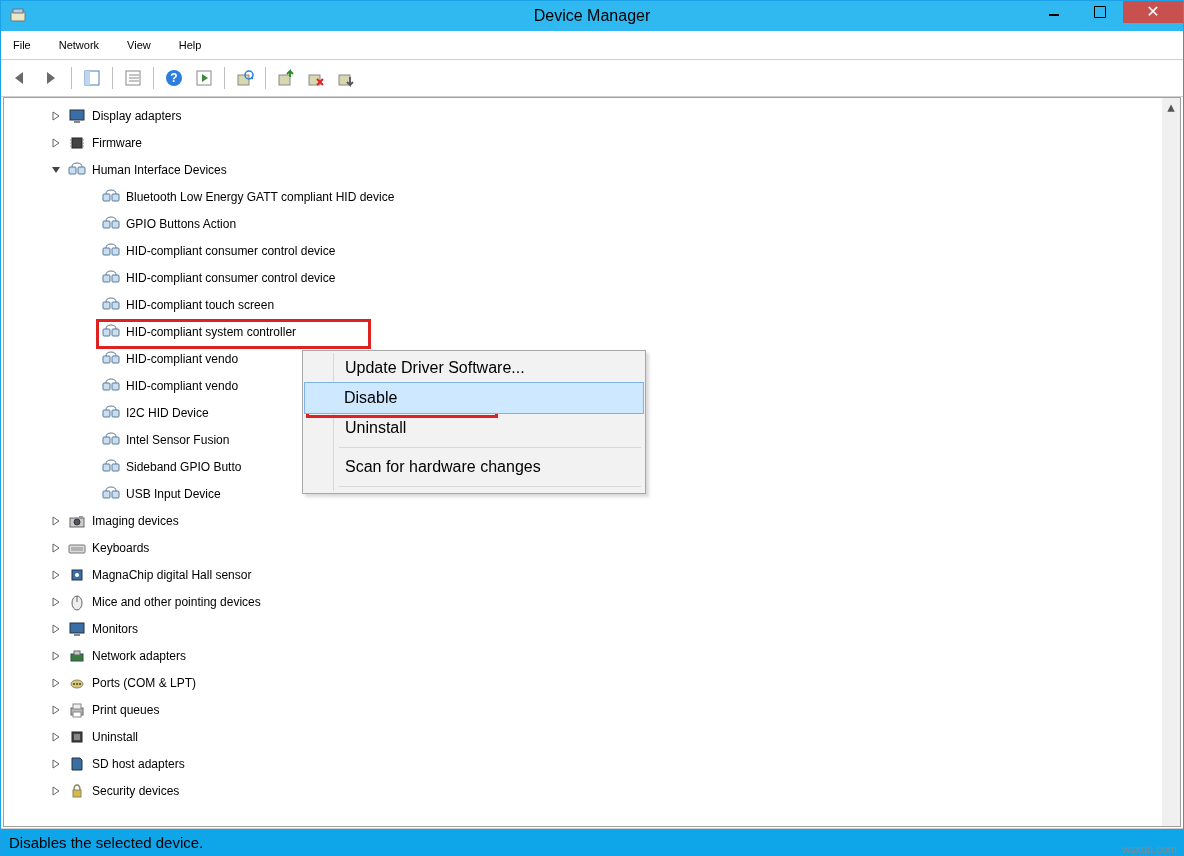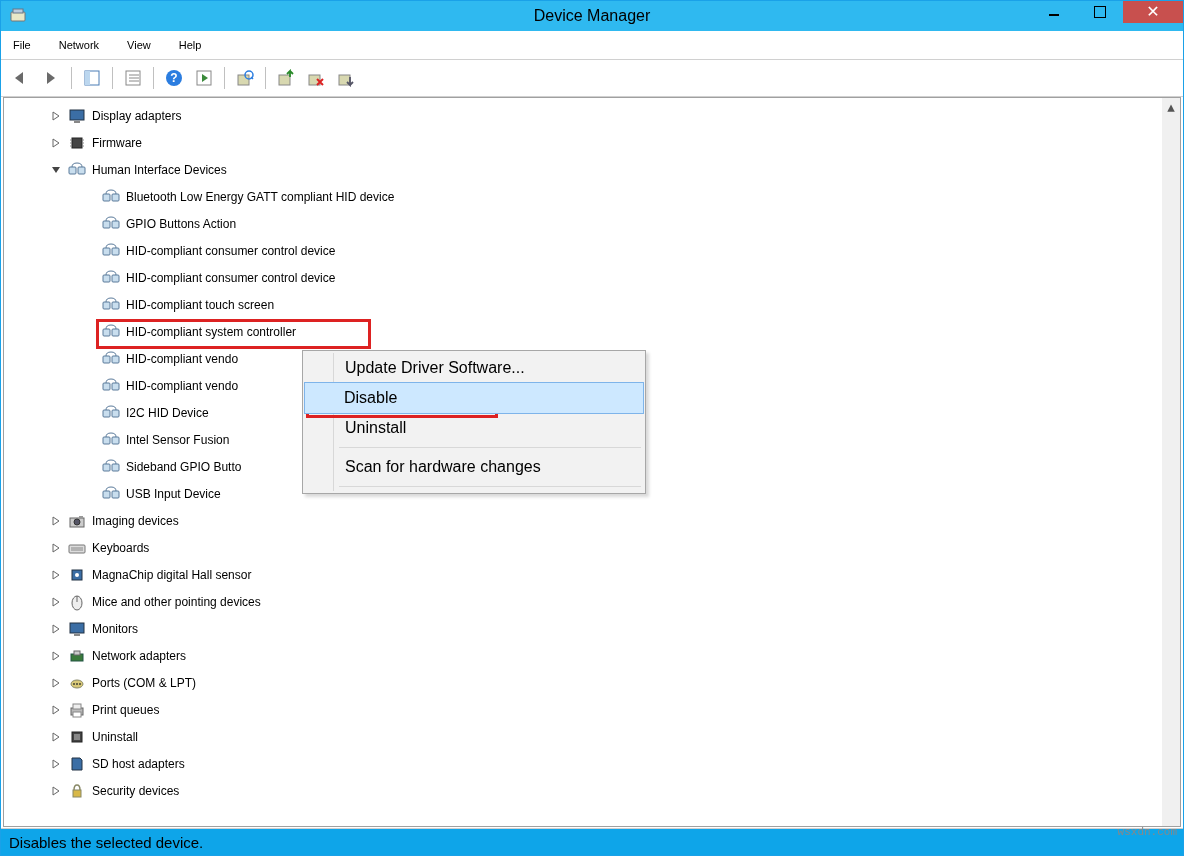--- a/index.html
+++ b/index.html
@@ -38,21 +38,21 @@
   .ctxmenu .gutter{position:absolute;left:0;top:2px;bottom:2px;width:30px;background:#f2f2f2;border-right:1px solid #d8d8d8}
   .ctxitem{position:relative;height:30px;display:flex;align-items:center;padding-left:40px;padding-right:24px;z-index:1}
   .ctxitem.hover{background:#cde8ff;border:1px solid #7eb4ea;margin:-1px;padding-left:39px;padding-right:23px}
   .ctxsep{height:1px;background:#d8d8d8;margin:4px 2px 4px 34px;z-index:1;position:relative}
   .ctxitem.bold{font-weight:700}
   
   .vscroll{position:absolute;right:0;top:0;bottom:0;width:18px;background:#f0f0f0}
   .vscroll .arrow{height:18px;display:flex;align-items:center;justify-content:center;color:#555}
   
   .statusbar{position:absolute;left:0;right:0;bottom:0;height:26px;border-top:1px solid #d0d0d0;display:flex;align-items:center;padding:0 8px;font-size:15px;background:#0ea5e9}
-  .watermark{position:absolute;right:6px;bottom:17px;font-size:11px;color:#888;font-family:Liberation Mono, monospace;z-index:50}
+  .watermark{position:absolute;right:6px;bottom:0;font-size:11px;color:#888;font-family:Liberation Sans, sans-serif;z-index:50}
 </style>
 </head>
 <body>
 
 <div class="window">
 
   <div class="titlebar">
     <div class="appicon">
       <svg width="18" height="18" viewBox="0 0 18 18">
           <rect x="2" y="5" width="14" height="9" rx="1" fill="#e8e8c8" stroke="#777"></rect>

